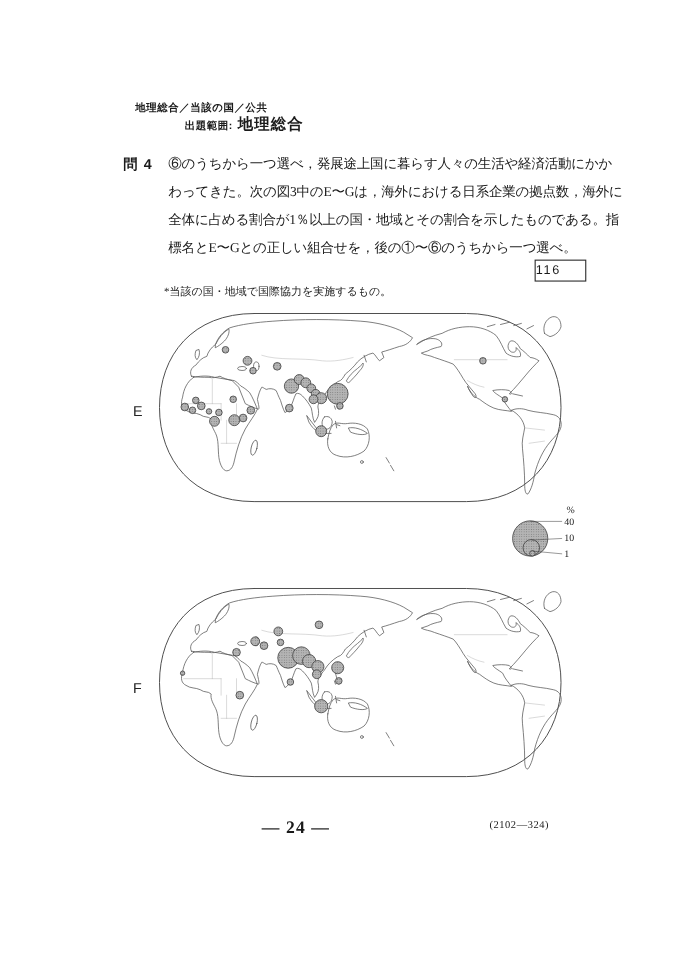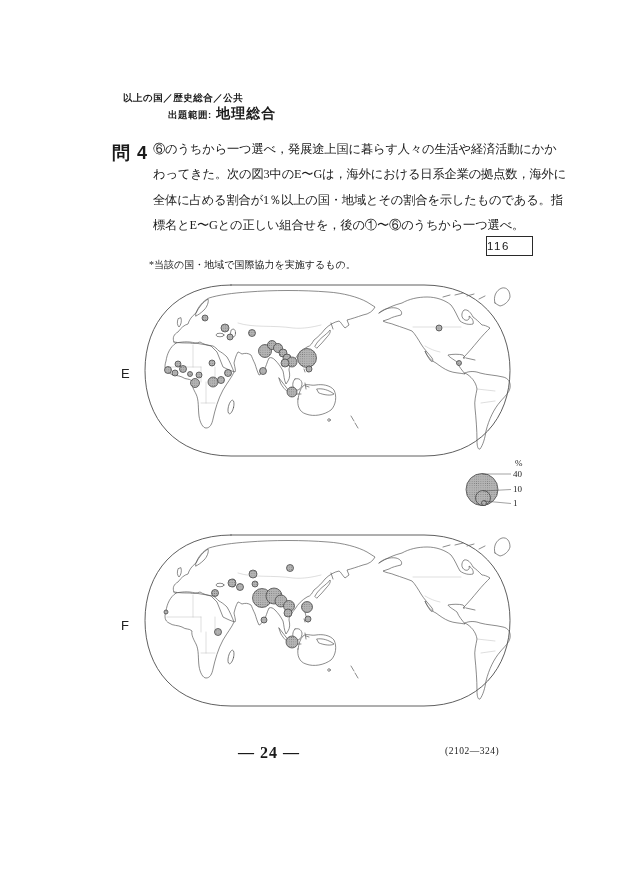--- a/index.html
+++ b/index.html
@@ -11,21 +11,21 @@
     position:absolute;left:123px;top:92px;font-size:9.5px;font-weight:bold;
     font-family:"Liberation Sans","DejaVu Sans",sans-serif;letter-spacing:.5px;
   }
   .hdr2{
     position:absolute;left:123px;top:104px;
     font-family:"Liberation Sans","DejaVu Sans",sans-serif;font-weight:bold;
   }
   .hdr2 .rl{font-size:9.5px;letter-spacing:.5px;margin-left:45px;}
   .hdr2 .rv{font-size:14px;letter-spacing:1px;}
   .qnum{
-    position:absolute;left:112px;top:141px;font-size:18px;font-weight:bold;
+    position:absolute;left:112px;top:141px;font-size:13px;font-weight:bold;
     font-family:"Liberation Sans","DejaVu Sans",sans-serif;letter-spacing:1px;
   }
   .qlines{position:absolute;left:153px;top:137px;}
   .qlines .ln{
     height:25.4px;line-height:25.4px;font-size:12.3px;white-space:nowrap;letter-spacing:-0.2px;
   }
   .ansbox{
     position:absolute;left:486px;top:236px;width:45px;height:18px;border:1.5px solid #2a2a2a;
     font-size:11.5px;line-height:18px;letter-spacing:1.5px;
     font-family:"Liberation Sans","DejaVu Sans",sans-serif;
@@ -53,21 +53,21 @@
   <defs>
     <pattern id="dotfill" width="2.2" height="2.2" patternUnits="userSpaceOnUse">
       <rect width="2.2" height="2.2" fill="#b4b4b4"></rect>
       <circle cx="1.1" cy="1.1" r="0.45" fill="#6f6f6f"></circle>
     </pattern>
   </defs>
 </svg>
 
 <div class="page">
 
-  <div class="hdr1">以上の国／歴史総合／公共</div>
+  <div class="hdr1">地理総合／当該の国／公共</div>
 
   <div class="hdr2">
     <span class="rl">出題範囲:</span>
     <span class="rv">地理総合</span>
   </div>
 
   <div class="qnum">問 4</div>
 
   <div class="qlines">
     <div class="ln">⑥のうちから一つ選べ，発展途上国に暮らす人々の生活や経済活動にかか</div>

